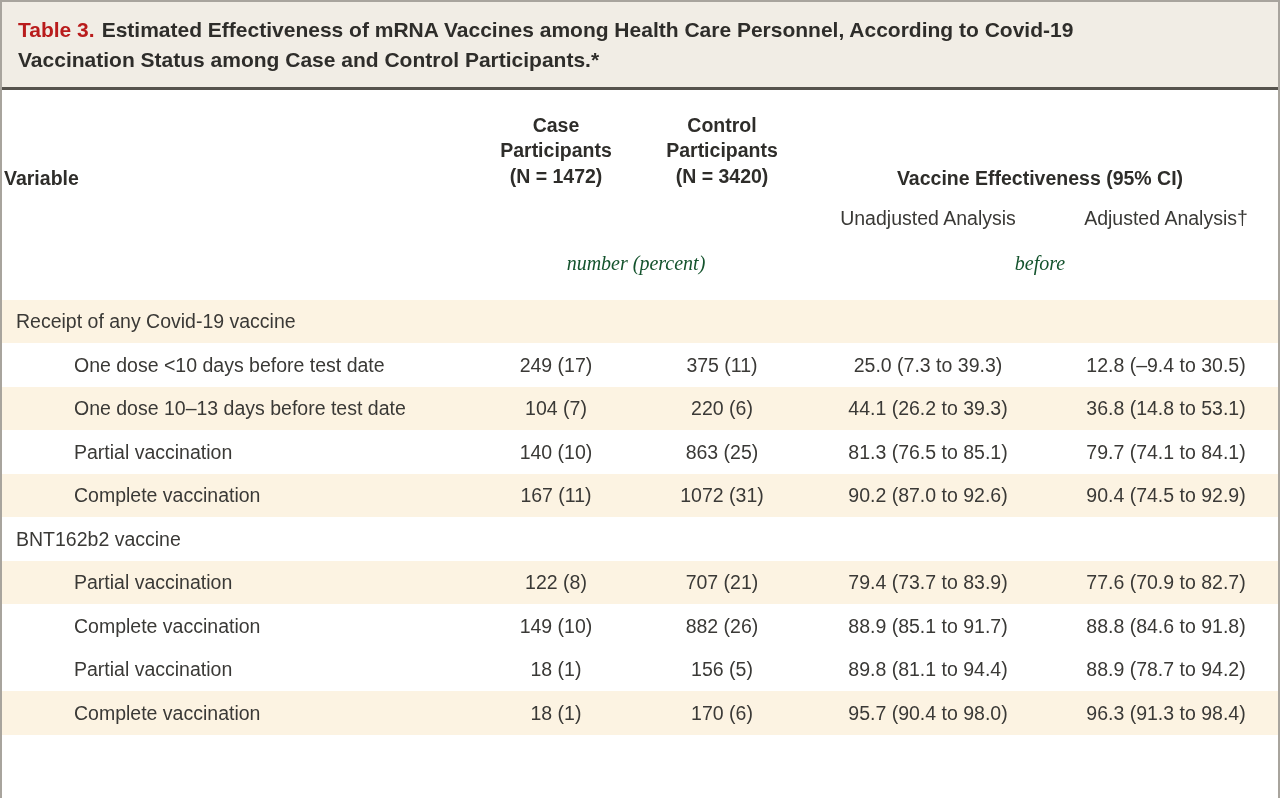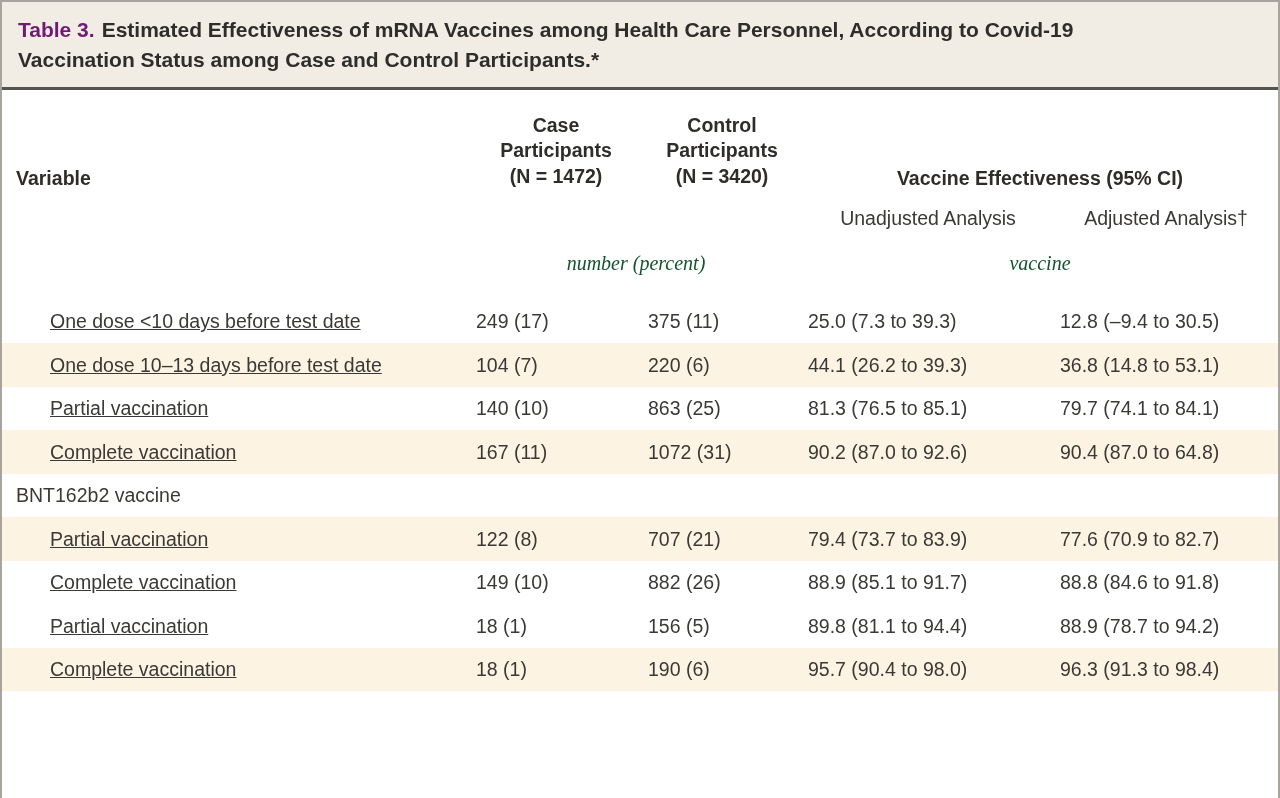--- a/index.html
+++ b/index.html
@@ -19,63 +19,64 @@
   }
   .title-bar {
     background: #f1ede5;
     border-bottom: 3px solid #56534d;
     padding: 13px 100px 11px 16px;
     font-weight: bold;
     font-size: 21px;
     line-height: 1.45;
     color: #2e2d2a;
   }
-  .title-label { color: #701a75; margin-right: 7px; }
+  .title-label { color: #b91c1c; margin-right: 7px; }
 
   table.data-table {
     width: 100%;
     border-collapse: collapse;
     table-layout: fixed;
     font-size: 19.5px;
   }
   thead th {
     font-weight: bold;
     color: #2e2d2a;
     text-align: center;
     vertical-align: bottom;
     padding: 0 6px 12px 6px;
   }
   thead tr.head-main { height: 112px; }
   thead tr.head-sub  { height: 40px; }
   thead tr.head-units { height: 58px; }
-  th.variable-head { text-align: left; padding-left: 14px; }
+  th.variable-head { text-align: left; padding-left: 2px; }
   .head-lines { line-height: 1.32; }
   thead tr.head-sub th {
     font-weight: normal;
     color: #3a3936;
     vertical-align: middle;
     padding-bottom: 6px;
   }
   thead tr.head-units th {
     font-weight: normal;
     font-style: italic;
     font-family: "Liberation Serif", serif;
     font-size: 20px;
     color: #14532d;
     vertical-align: middle;
     padding-bottom: 14px;
   }
   tbody td {
     height: 43.5px;
     padding: 0 6px;
+    text-align: center;
     vertical-align: middle;
     color: #3a3936;
   }
   tbody td.var { text-align: left; padding-left: 14px; }
-  tbody td.var.sub { padding-left: 48px; text-decoration: underline; }
+  tbody td.var.sub { padding-left: 72px; }
   tbody tr.shaded { background: #fcf3e2; }
 </style>
 </head>
 <body>
 
 <div class="table-wrap">
 
   <div class="title-bar">
     <span class="title-label">Table 3.</span><span>Estimated Effectiveness of mRNA Vaccines among Health Care Personnel, According to Covid-19 Vaccination Status among Case and Control Participants.*</span>
   </div>
@@ -108,24 +109,31 @@
         <th colspan="2">Vaccine Effectiveness (95% CI)</th>
       </tr>
       <tr class="head-sub">
         <th colspan="3"></th>
         <th>Unadjusted Analysis</th>
         <th>Adjusted Analysis†</th>
       </tr>
       <tr class="head-units">
         <th></th>
         <th colspan="2">number (percent)</th>
-        <th colspan="2">vaccine</th>
+        <th colspan="2">before</th>
       </tr>
     </thead>
     <tbody>
+        <tr class="shaded">
+          <td class="var">Receipt of any Covid-19 vaccine</td>
+          <td></td>
+          <td></td>
+          <td></td>
+          <td></td>
+        </tr>
         <tr>
           <td class="var sub">One dose &lt;10 days before test date</td>
           <td>249 (17)</td>
           <td>375 (11)</td>
           <td>25.0 (7.3 to 39.3)</td>
           <td>12.8 (–9.4 to 30.5)</td>
         </tr>
         <tr class="shaded">
           <td class="var sub">One dose 10–13 days before test date</td>
           <td>104 (7)</td>
@@ -138,21 +146,21 @@
           <td>140 (10)</td>
           <td>863 (25)</td>
           <td>81.3 (76.5 to 85.1)</td>
           <td>79.7 (74.1 to 84.1)</td>
         </tr>
         <tr class="shaded">
           <td class="var sub">Complete vaccination</td>
           <td>167 (11)</td>
           <td>1072 (31)</td>
           <td>90.2 (87.0 to 92.6)</td>
-          <td>90.4 (87.0 to 64.8)</td>
+          <td>90.4 (74.5 to 92.9)</td>
         </tr>
         <tr>
           <td class="var">BNT162b2 vaccine</td>
           <td></td>
           <td></td>
           <td></td>
           <td></td>
         </tr>
         <tr class="shaded">
           <td class="var sub">Partial vaccination</td>
@@ -171,20 +179,20 @@
         <tr>
           <td class="var sub">Partial vaccination</td>
           <td>18 (1)</td>
           <td>156 (5)</td>
           <td>89.8 (81.1 to 94.4)</td>
           <td>88.9 (78.7 to 94.2)</td>
         </tr>
         <tr class="shaded">
           <td class="var sub">Complete vaccination</td>
           <td>18 (1)</td>
-          <td>190 (6)</td>
+          <td>170 (6)</td>
           <td>95.7 (90.4 to 98.0)</td>
           <td>96.3 (91.3 to 98.4)</td>
         </tr>
       </tbody>
   </table>
 
 </div>
 
 </body></html>

